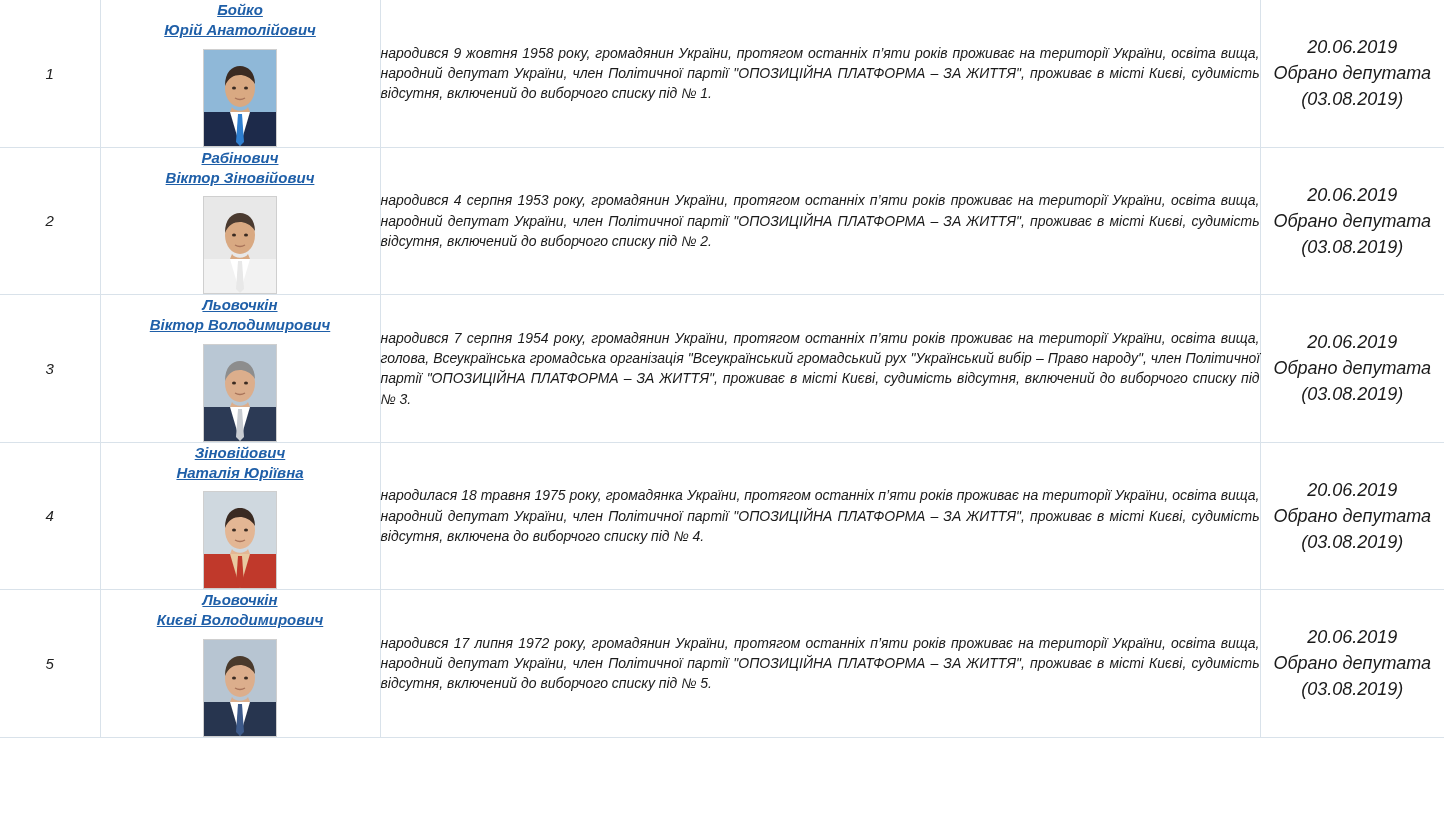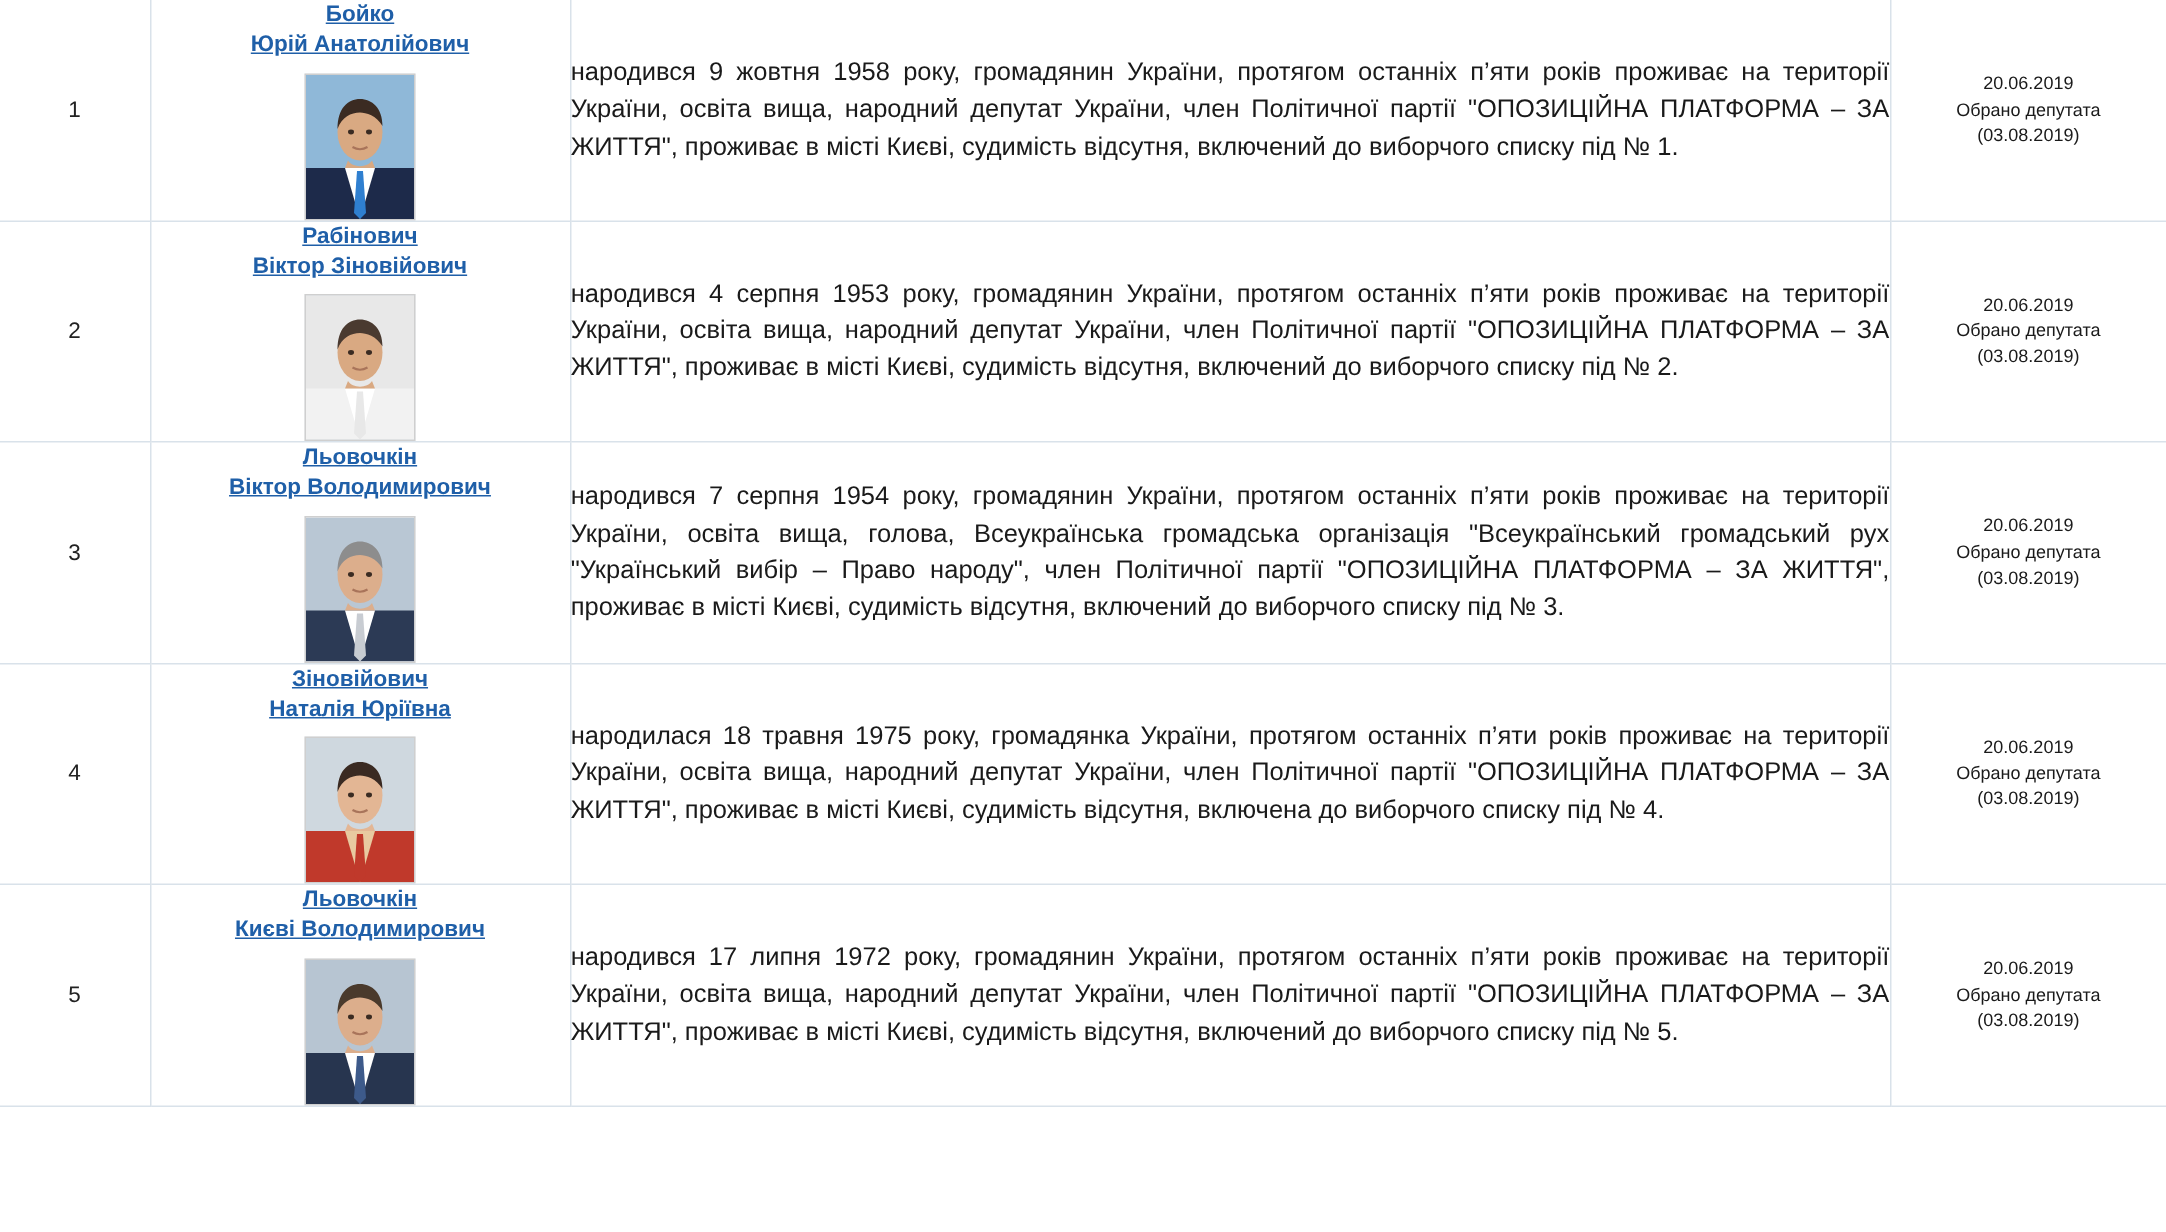--- a/index.html
+++ b/index.html
@@ -19,20 +19,21 @@
   }
   table.candidates col.c-num   { width: 100px; }
   table.candidates col.c-name  { width: 280px; }
   table.candidates col.c-info  { width: 880px; }
   table.candidates col.c-stat  { width: 184px; }
 
   table.candidates td {
     border: 1px solid #d9e2ea;
     vertical-align: middle;
     padding: 0;
+    font-style: italic;
   }
   
   table.candidates tr td:first-child { border-left: none; }
   table.candidates tr td:last-child  { border-right: none; }
   table.candidates tr:first-child td { border-top: none; }
 
   td.num {
     text-align: center;
     font-size: 15px;
     color: #222;
@@ -57,28 +58,28 @@
     height: 96px;
     margin: 0 auto;
     display: block;
     border: 1px solid #cfcfcf;
     background: #e9edf1;
     overflow: hidden;
   }
   .photo svg { display: block; }
   td.info {
     padding: 10px 14px 10px 24px;
-    font-size: 17px;
+    font-size: 14px;
     line-height: 1.45;
     text-align: justify;
     color: #1a1a1a;
   }
   td.status {
     text-align: center;
-    font-size: 12px;
+    font-size: 18px;
     line-height: 1.45;
     color: #1a1a1a;
     padding: 6px 4px;
   }
   .status .l { display: block; }
 </style>
 </head>
 <body>
 
 <table class="candidates">

